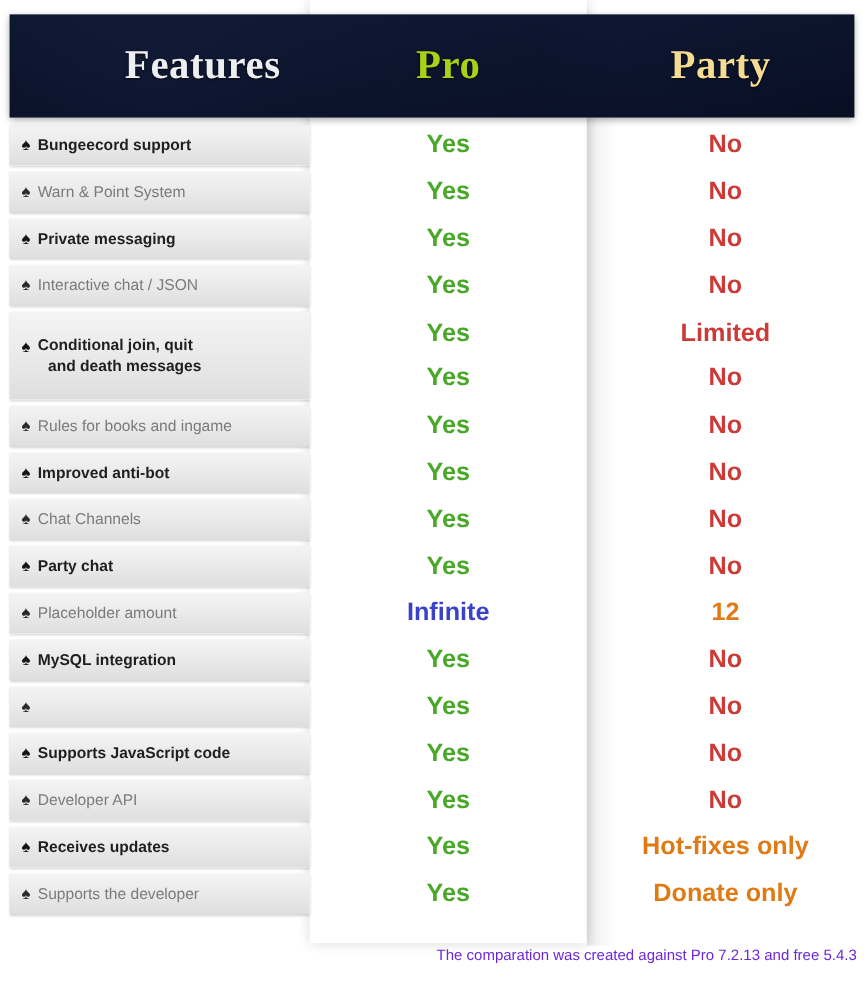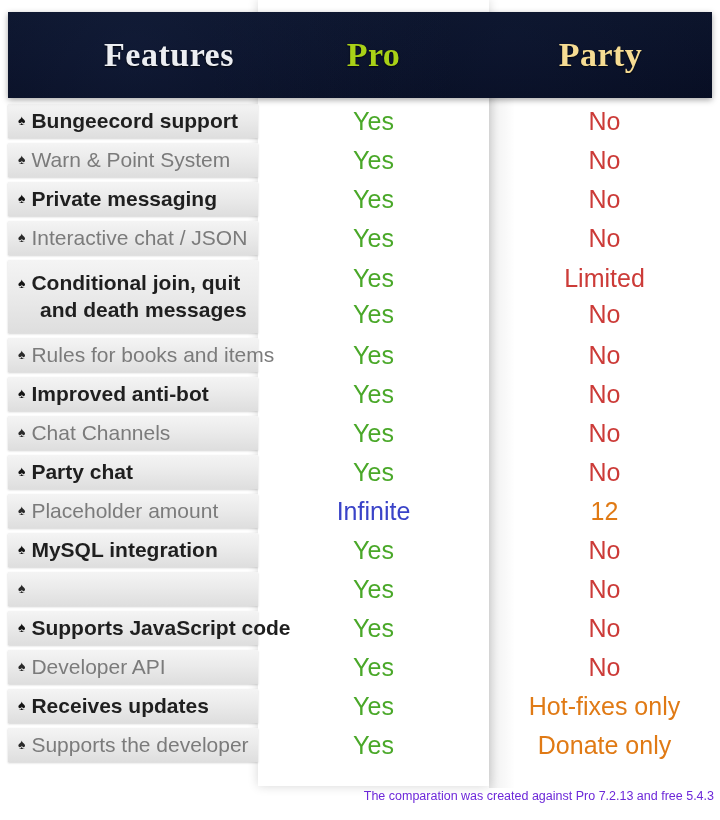--- a/index.html
+++ b/index.html
@@ -105,37 +105,37 @@
     line-height: 1.25;
     white-space: nowrap;
   }
   .bullet {
     font-size: 14px;
     color: #1b1b1b;
     margin-right: 6px;
     flex: 0 0 auto;
   }
   .feature-text {
-    font-size: 21px;
+    font-size: 13px;
   }
   .style-dark .feature-text { color: #1f1f1f; font-weight: 600; }
   .style-light .feature-text { color: #7b7b7b; font-weight: 400; }
   .style-dark .bullet { color: #141414; }
   .style-light .bullet { color: #2a2a2a; }
   .indent { padding-left: 22px; }
 
   .value-cell {
     position: absolute;
     top: 0;
     height: 100%;
     display: flex;
     align-items: center;
     justify-content: center;
-    font-size: 25px;
-    font-weight: 400;
+    font-size: 21px;
+    font-weight: 700;
   }
   .pro-cell  { left: 258px; width: 231px; }
   .free-cell { left: 489px; width: 231px; }
 
   
   .v-yes      { color: #4aa829; }
   .v-no       { color: #cc3b38; }
   .v-limited  { color: #cc3b38; }
   .v-infinite { color: #3a43c8; }
   .v-orange   { color: #e07a15; }
@@ -229,21 +229,21 @@
         </div>
         <div class="value-cell pro-cell v-yes" style="top: 0px; height: 36.5px;">Yes</div>
         <div class="value-cell free-cell v-limited" style="top: 0px; height: 36.5px;">Limited</div>
         <div class="value-cell pro-cell v-yes" style="top: 36.5px; height: 36.5px;">Yes</div>
         <div class="value-cell free-cell v-no" style="top: 36.5px; height: 36.5px;">No</div>
       </div>
       <div class="row" style="height: 34px;">
         <div class="feature-cell style-light">
           <div class="feature-line">
             <span class="bullet">♠</span>
-            <span class="feature-text">Rules for books and items</span>
+            <span class="feature-text">Rules for books and ingame</span>
           </div>
         </div>
         <div class="value-cell pro-cell v-yes">Yes</div>
         <div class="value-cell free-cell v-no">No</div>
       </div>
       <div class="row" style="height: 34px;">
         <div class="feature-cell style-dark">
           <div class="feature-line">
             <span class="bullet">♠</span>
             <span class="feature-text">Improved anti-bot</span>

